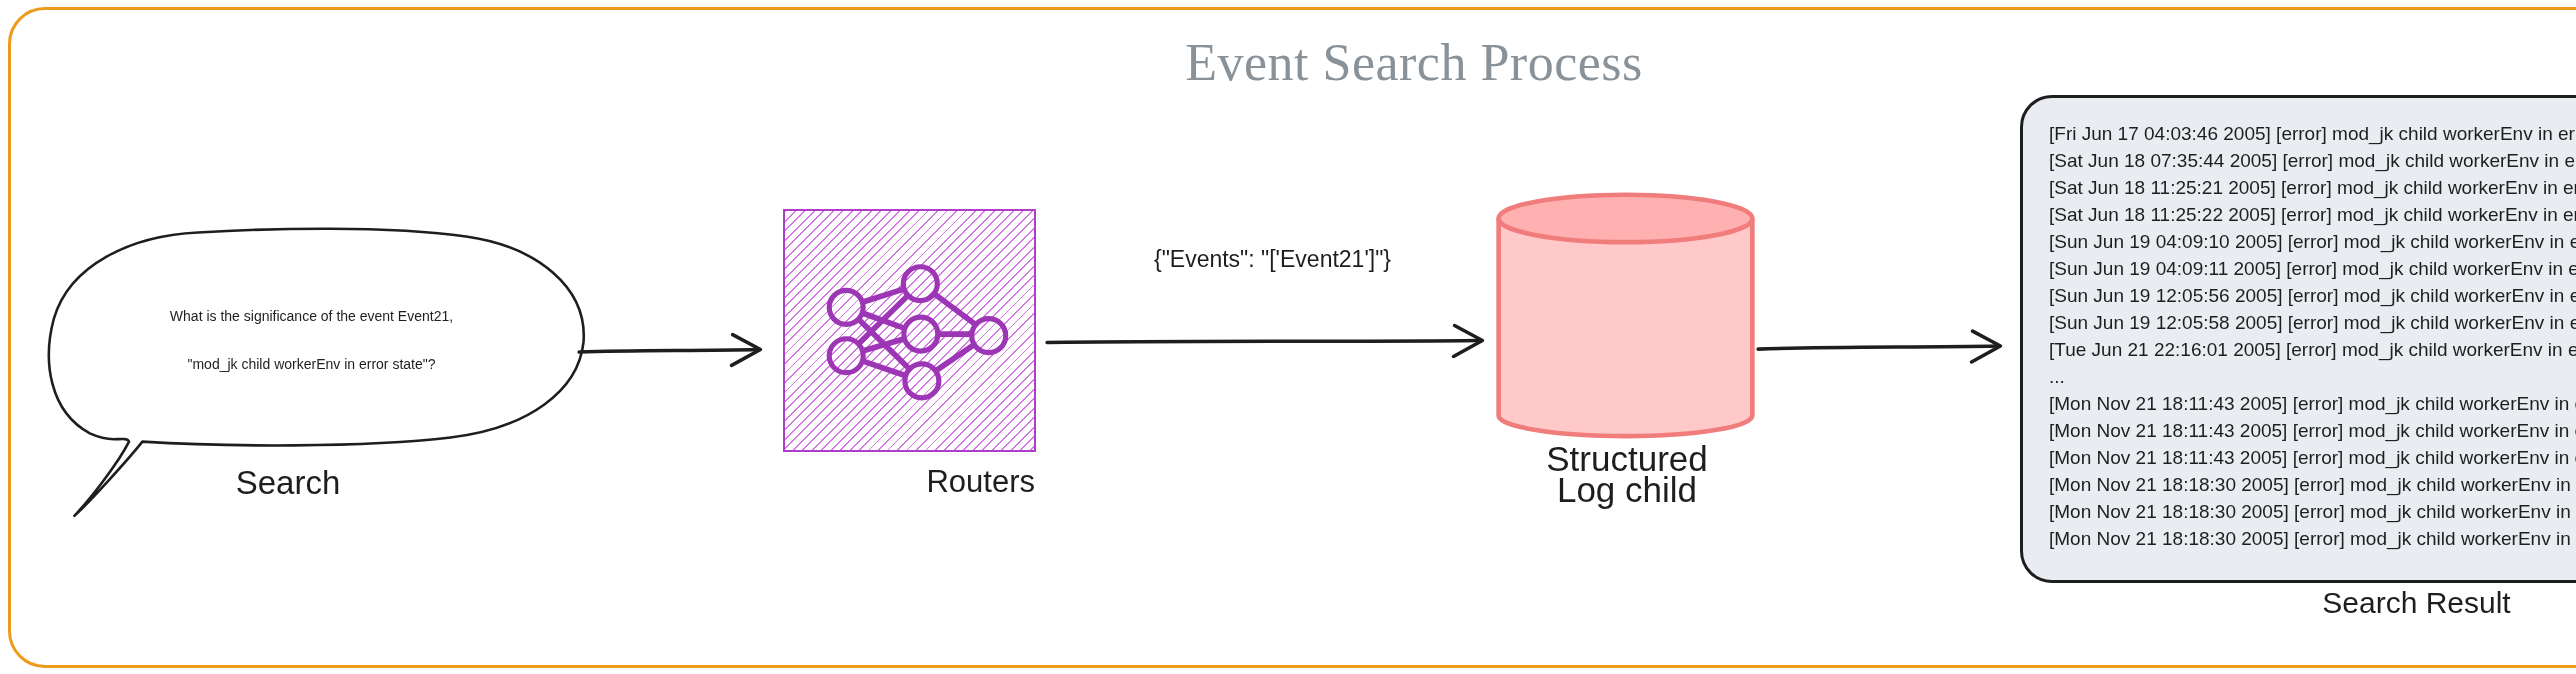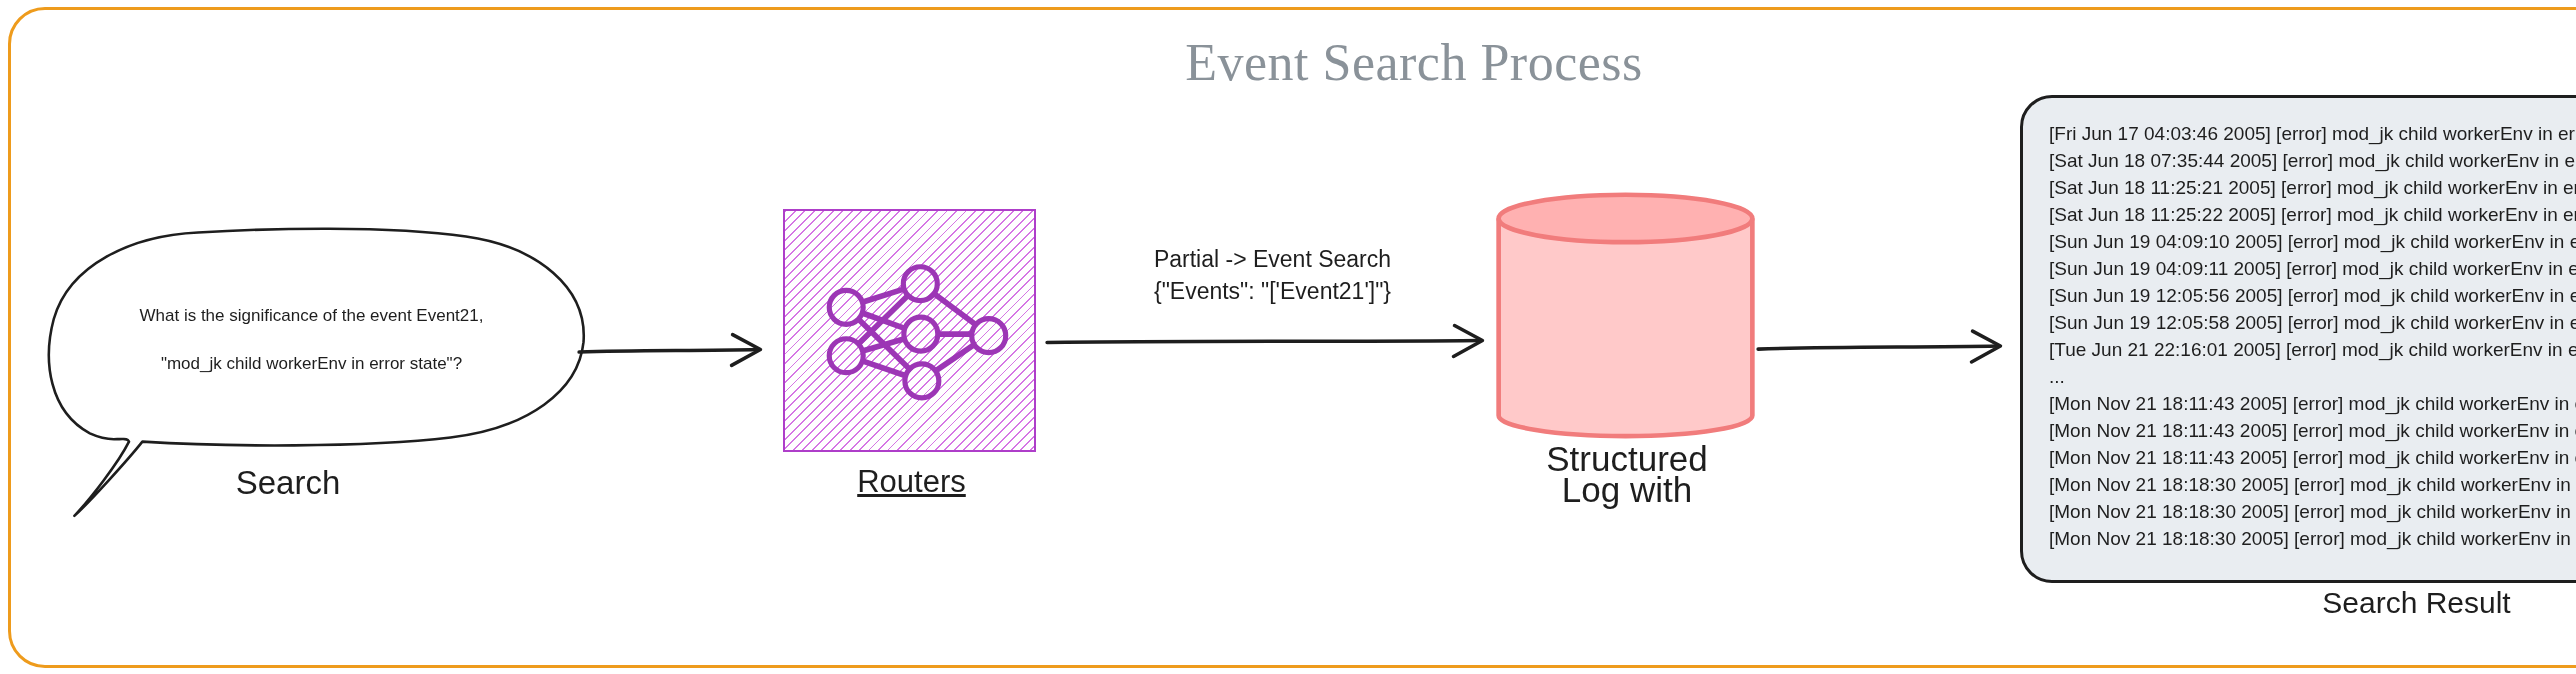--- a/index.html
+++ b/index.html
@@ -4,30 +4,30 @@
 <style>
   html,body{margin:0;padding:0;background:#ffffff;}
   body{width:2879px;height:675px;position:relative;font-family:"Liberation Sans",sans-serif;color:#1e1e1e;overflow:hidden;}
   .abs{position:absolute;}
 
   .frame{left:8.2px;top:7.2px;right:8.2px;bottom:7.2px;border:3.1px solid #ee9b1c;border-radius:37px;}
 
   .title{left:1002px;top:33px;width:824px;text-align:center;font-size:52px;letter-spacing:0.5px;color:#8a9299;white-space:nowrap;font-family:Liberation Serif, serif;}
 
   .bubble-svg{left:28px;top:221px;}
-  .bubble-text{left:54px;top:292px;width:515px;text-align:center;font-size:17px;line-height:48px;white-space:nowrap;}
+  .bubble-text{left:54px;top:292px;width:515px;text-align:center;font-size:14px;line-height:48px;white-space:nowrap;}
   .query-label{left:185px;top:464px;width:206px;text-align:center;font-size:33px;}
 
   .arrow-svg line,.arrow-svg path,.arrow-svg polyline{stroke:#1e1e1e;stroke-width:7;fill:none;stroke-linecap:round;stroke-linejoin:round;}
 
   .llm-box{left:783px;top:209px;width:253px;height:243px;box-sizing:border-box;border:2.1px solid #ae3ec9;
     background:
       repeating-linear-gradient(135deg, rgba(206,95,224,.85) 0 1.3px, transparent 1.3px 6.7px),
       #ffffff;}
-  .llm-label{left:788px;top:465px;width:247px;text-align:center;font-size:31px;line-height:33px;text-decoration:underline;}
+  .llm-label{left:788px;top:465px;width:247px;text-align:right;font-size:31px;line-height:33px;}
 
   .flow-note{left:1092px;top:243px;width:361px;text-align:center;font-size:23px;line-height:32px;white-space:nowrap;}
 
   .db-label{left:1497px;top:443px;width:260px;text-align:center;font-size:35px;line-height:31px;}
 
   .result-box{left:2020px;top:95px;width:793px;height:488px;box-sizing:border-box;border:3.6px solid #1e1e1e;border-radius:32px;background:#e9edf1;padding:21.6px 10.3px 0 26px;}
   .log-line{font-size:19px;line-height:27px;white-space:nowrap;}
   .result-label{left:2056px;top:586px;width:721px;text-align:center;font-size:30px;}
 </style>
 </head>
@@ -82,35 +82,34 @@
       <circle cx="266" cy="330" r="33"></circle>
       <circle cx="396" cy="242" r="33"></circle>
     </g>
   </svg>
 </div>
 <div class="abs llm-label">
   <div>Routers</div>
 </div>
 
 <div class="abs flow-note">
-  <div>Partial -&gt; Event Search</div>
   <div>{"Events": "['Event21']"}</div>
 </div>
 <svg class="abs arrow-svg" style="left:1043px;top:315px;" width="459" height="52" viewBox="0 0 890 100">
   <path d="M 8 53 C 260 49, 560 52, 848 49"></path>
   <polyline points="798,20 852,49 796,80"></polyline>
 </svg>
 
 <svg class="abs" style="left:1494px;top:190px;" width="263" height="258" viewBox="0 0 510 500">
   <path d="M 9 55 L 9 437 A 246 40 0 0 0 501 437 L 501 55" fill="#ffc9c9" stroke="#f17c7c" stroke-width="9" stroke-linejoin="round"></path>
   <ellipse cx="255" cy="55" rx="246" ry="46" fill="#ffb1b1" stroke="#f17c7c" stroke-width="9"></ellipse>
 </svg>
 <div class="abs db-label">
   <div>Structured</div>
-  <div>Log with</div>
+  <div>Log child</div>
 </div>
 
 <svg class="abs arrow-svg" style="left:1752px;top:320px;" width="268" height="52" viewBox="0 0 520 100">
   <path d="M 12 56 C 160 51, 320 53, 478 50"></path>
   <polyline points="428,21 482,50 426,81"></polyline>
 </svg>
 
 <div class="abs result-box">
   <div class="log-line">[Fri Jun 17 04:03:46 2005] [error] mod_jk child workerEnv in error state 1</div>
   <div class="log-line">[Sat Jun 18 07:35:44 2005] [error] mod_jk child workerEnv in error state 1</div>

